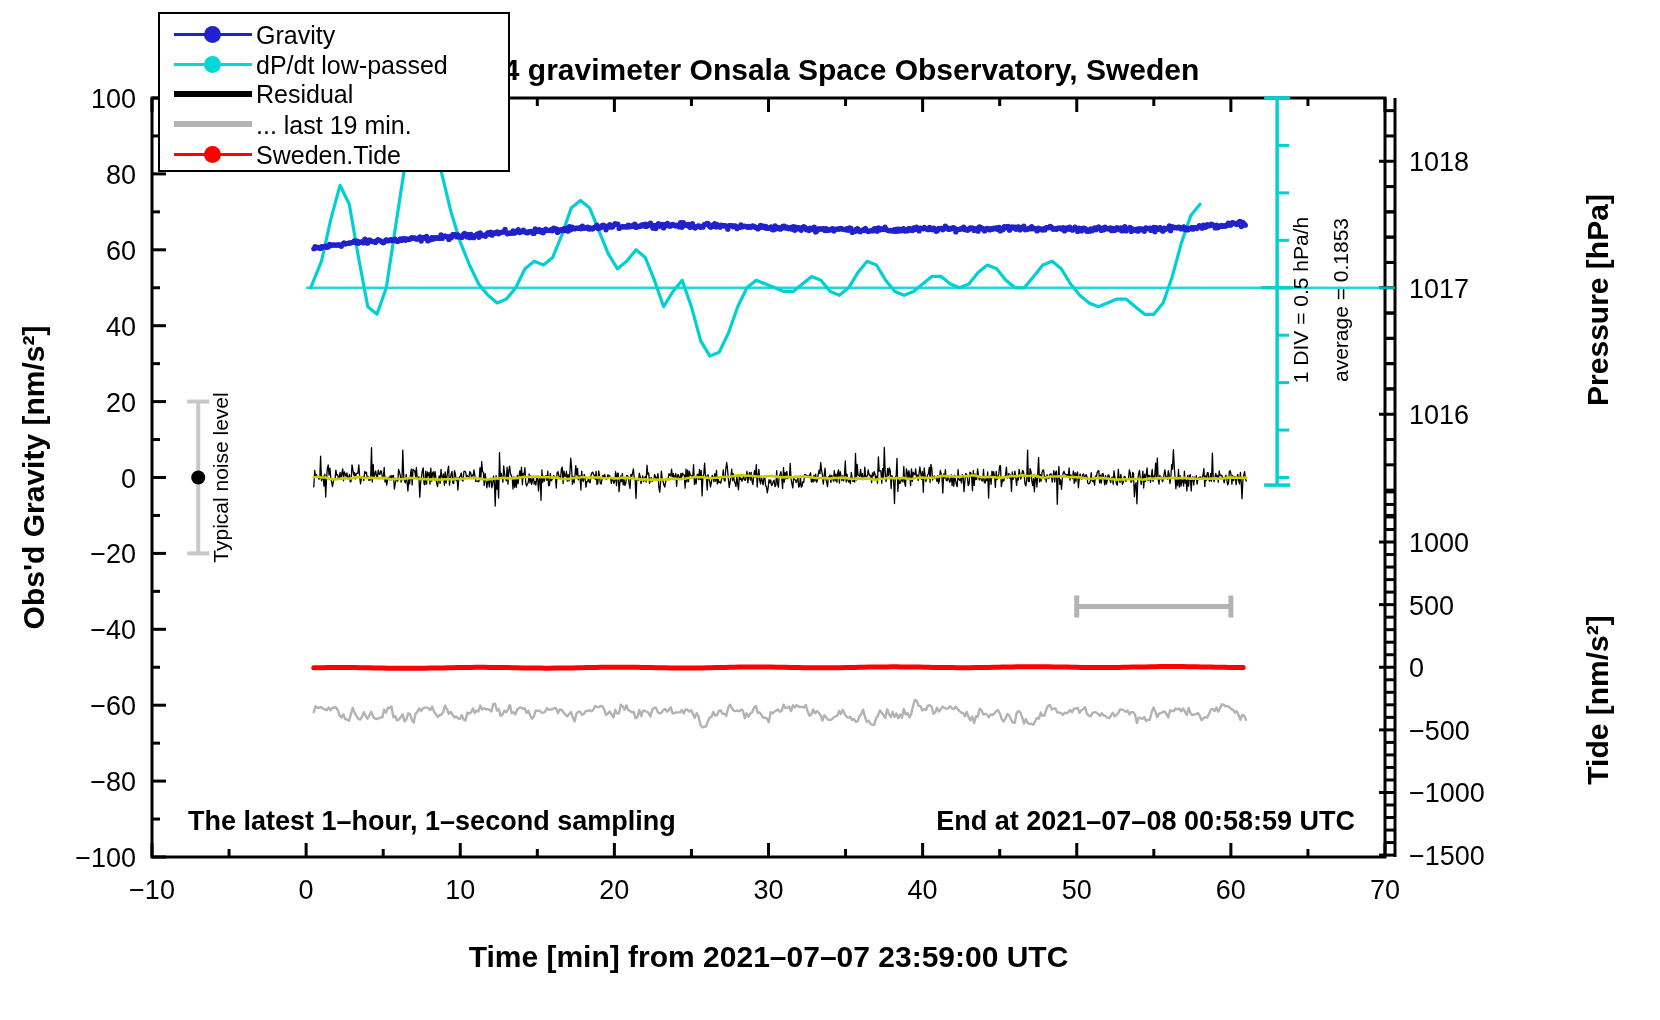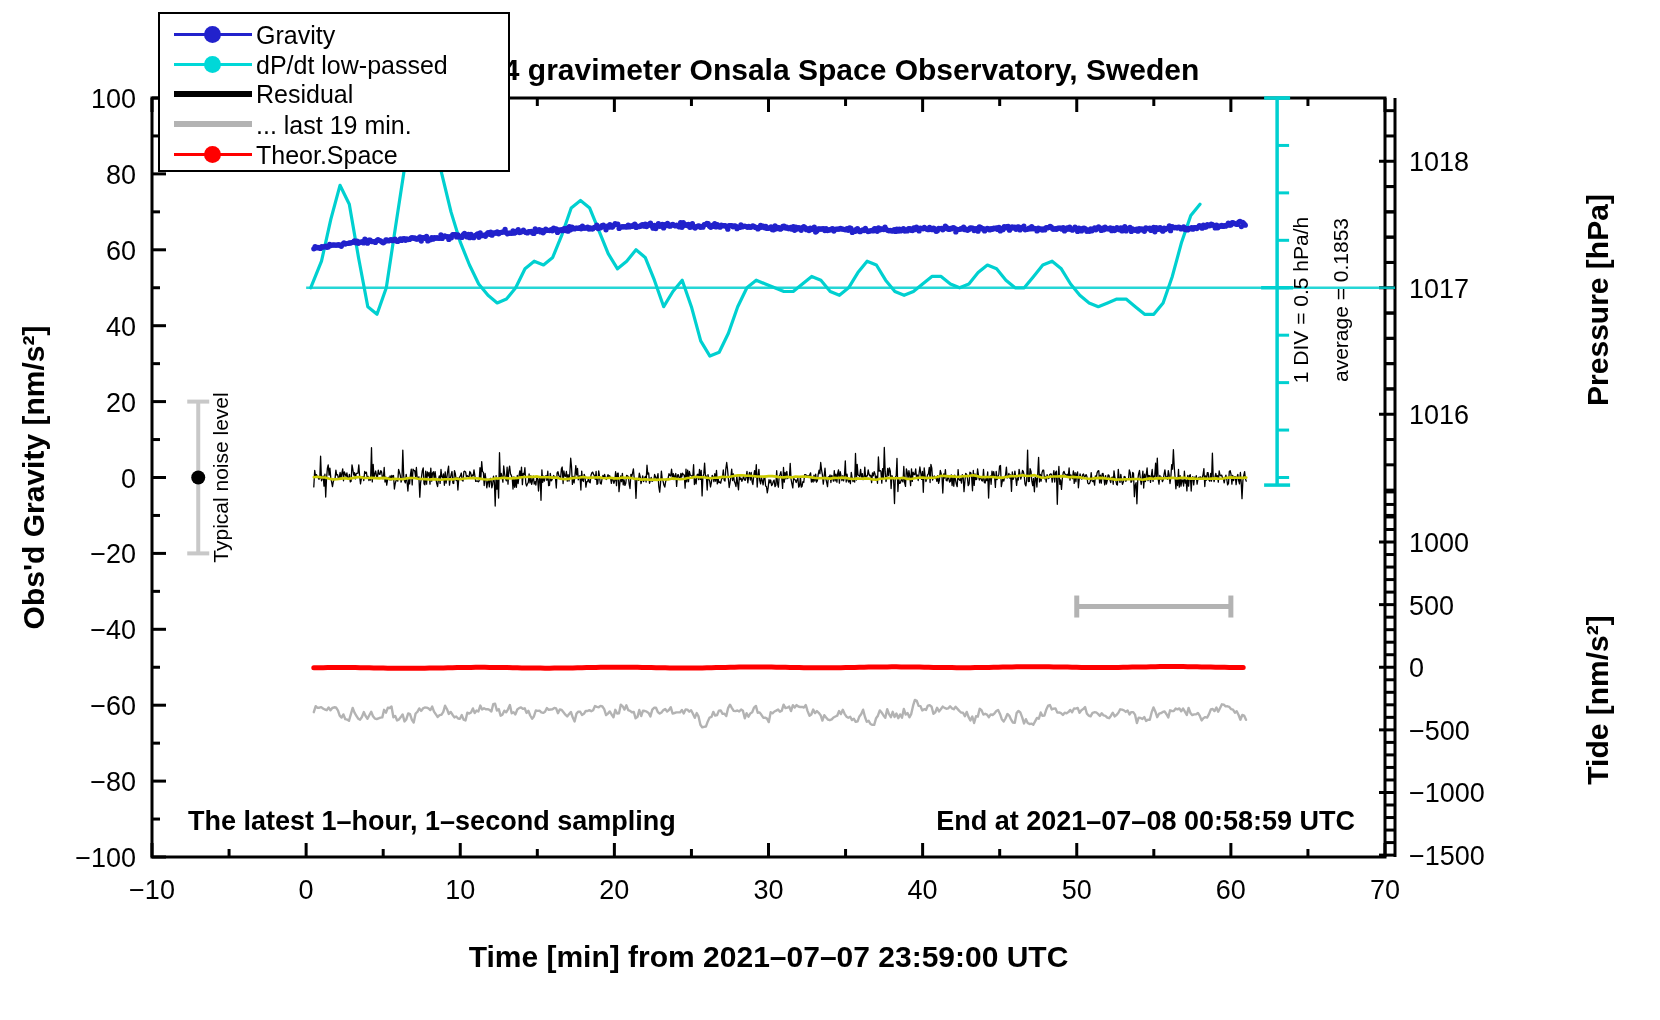--- a/index.html
+++ b/index.html
@@ -942,17 +942,17 @@
         <div style="position: relative; width: 86px; height: 30px; flex: 0 0 auto;">
           <div style="position: absolute; left: 4px; right: 4px; top: 11px; height: 6px; background: rgb(179, 179, 179);"></div>
         </div>
         <span class="legtext" style="font-size: 25px; color: rgb(0, 0, 0); white-space: nowrap;">... last 19 min.</span>
       </div>
       <div style="display: flex; align-items: center; height: 30px;">
         <div style="position: relative; width: 86px; height: 30px; flex: 0 0 auto;">
           <div style="position: absolute; left: 4px; right: 4px; top: 13px; height: 3px; background: rgb(255, 0, 0);"></div>
           <div style="position: absolute; left: 34px; top: 6px; width: 17px; height: 17px; border-radius: 50%; background: rgb(255, 0, 0);"></div>
         </div>
-        <span class="legtext" style="font-size: 25px; color: rgb(0, 0, 0); white-space: nowrap;">Theor.Space</span>
+        <span class="legtext" style="font-size: 25px; color: rgb(0, 0, 0); white-space: nowrap;">Sweden.Tide</span>
       </div>
     </div>
 
 </div>
 
 </body></html>

